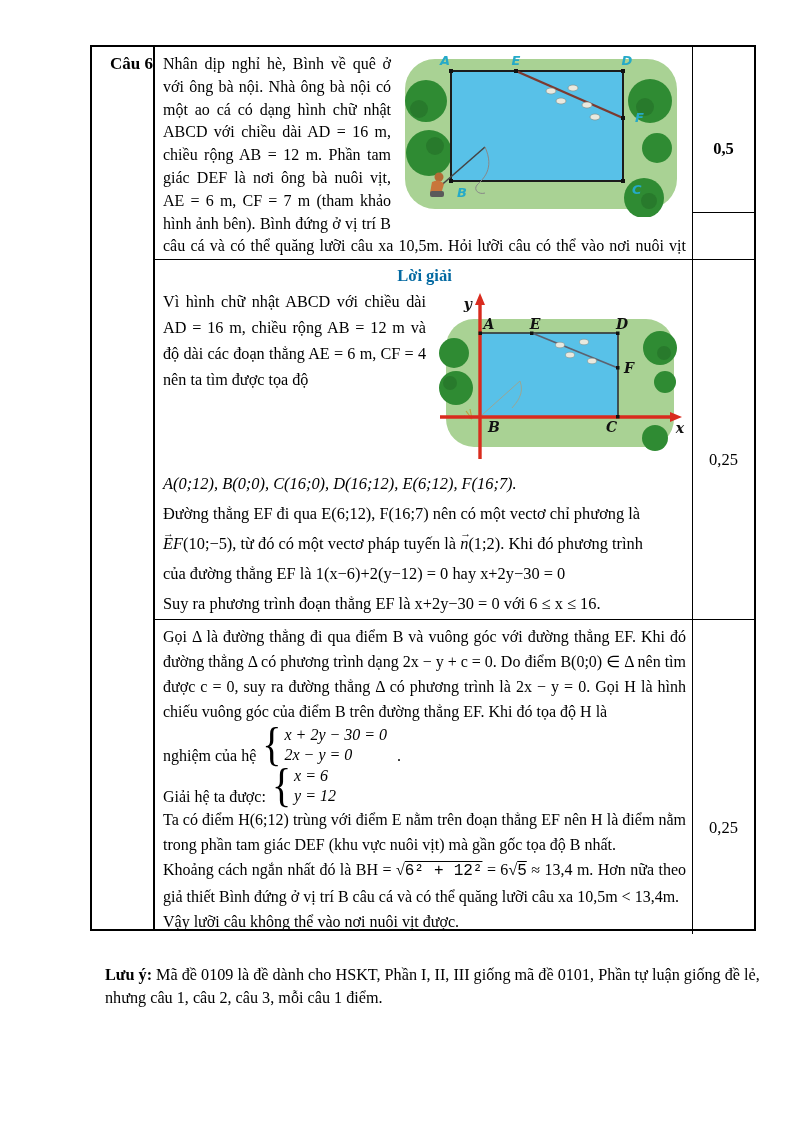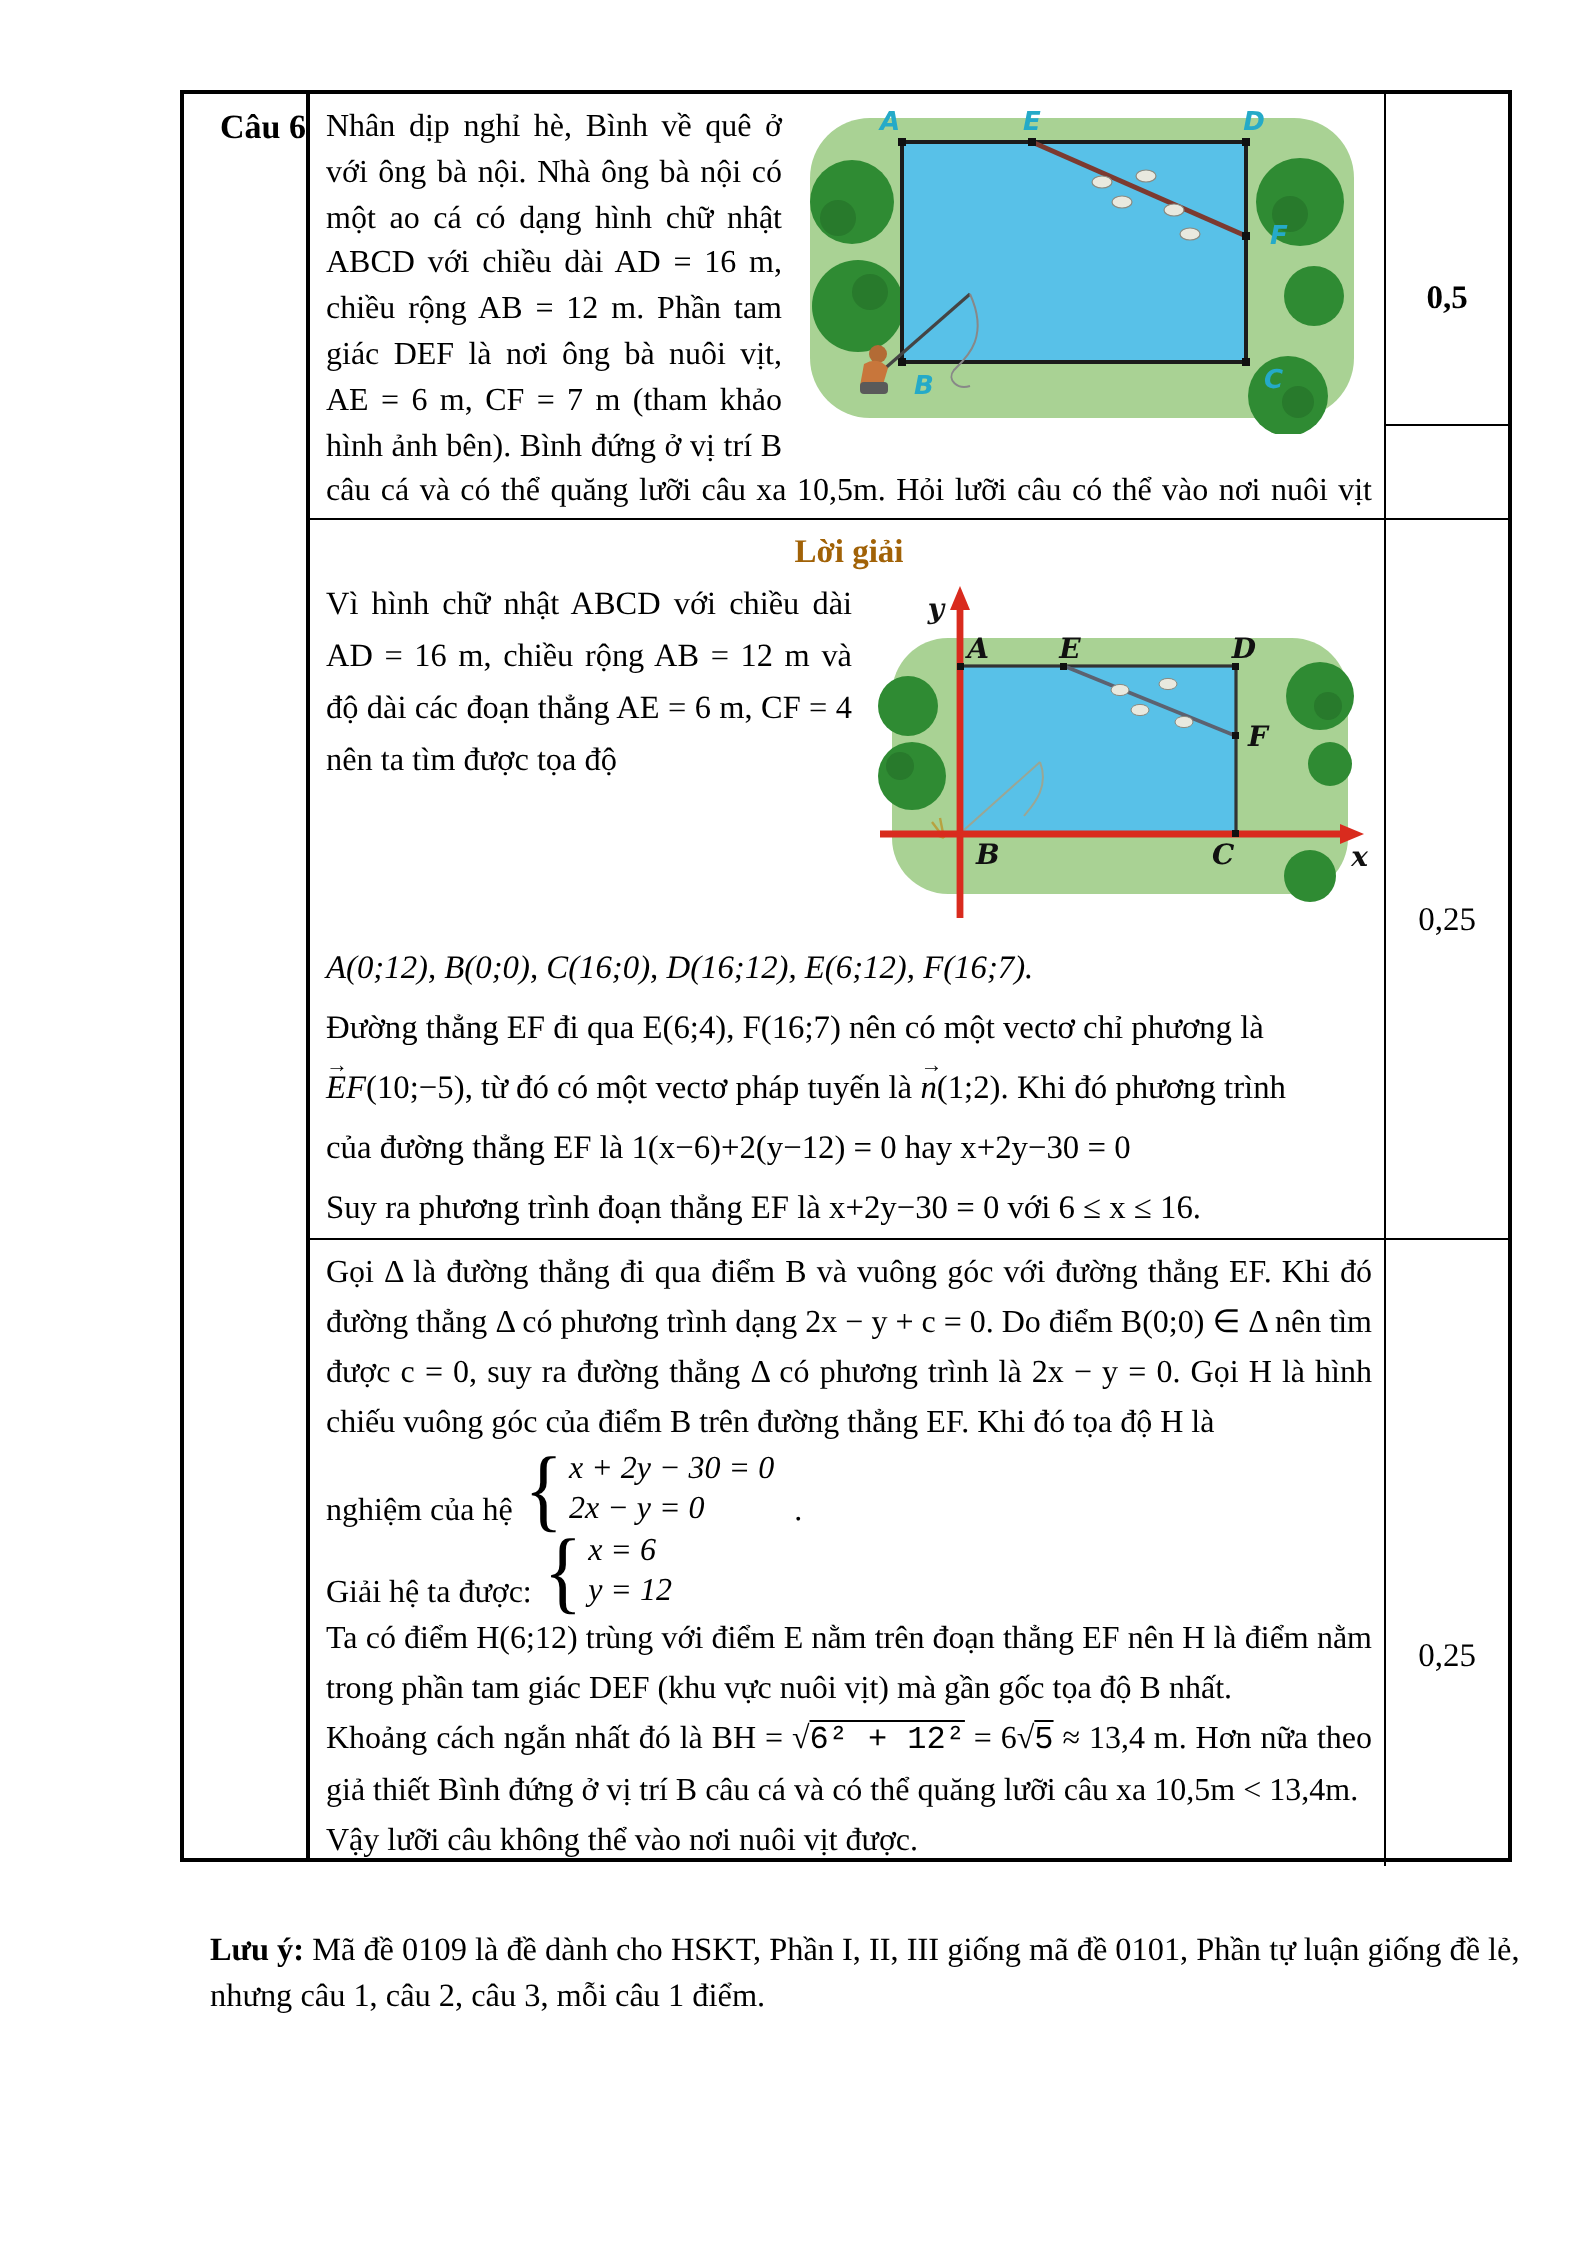--- a/index.html
+++ b/index.html
@@ -23,21 +23,21 @@
     font-weight:bold;padding-top:92px;}
   .score-rest{flex:1;}
   .score-p1{padding-top:190px;}
   .score-p2{padding-top:198px;}
 
   .problem-text{margin:0;font-size:16px;line-height:22.8px;text-align:justify;padding-top:2px;}
   .fig1-wrap{float:right;margin:0 0 3px 8px;}
   .fig2-wrap{float:right;margin:2px 0 6px 6px;}
   svg{display:block;}
 
-  .solution-header{color:#a16207;font-weight:bold;font-size:16.5px;text-align:center;
+  .solution-header{color:#0369a1;font-weight:bold;font-size:16.5px;text-align:center;
     padding:2px 0 3px 0;}
   .intro-p{margin:0;font-size:16.2px;line-height:26px;text-align:justify;}
   .mathline{margin:0;font-size:16.4px;line-height:30px;}
   .coords-line{clear:right;font-style:italic;margin-top:6px;}
   .vec{position:relative;font-style:italic;display:inline-block;}
   .vec::before{content:"\2192";position:absolute;left:0;top:-11px;font-size:11px;font-style:normal;}
   .sqrt{font-style:normal;}
   .rad{text-decoration:overline;font-family:Liberation Mono, monospace;}
 
   .sol2-p{margin:0;font-size:16px;line-height:25px;text-align:justify;}
@@ -176,21 +176,21 @@
                 <text x="103" y="38" text-anchor="middle" class="fig-label-dark">E</text>
                 <text x="190" y="38" text-anchor="middle" class="fig-label-dark">D</text>
                 <text x="192" y="82" class="fig-label-dark">F</text>
                 <text x="56" y="141" class="fig-label-dark">B</text>
                 <text x="174" y="141" class="fig-label-dark">C</text>
               </g>
             </svg>
           </div>
           <p class="intro-p">Vì hình chữ nhật ABCD với chiều dài AD = 16 m, chiều rộng AB = 12 m và độ dài các đoạn thẳng AE = 6 m, CF = 4 nên ta tìm được tọa độ</p>
           <p class="mathline coords-line">A(0;12), B(0;0), C(16;0), D(16;12), E(6;12), F(16;7).</p>
-          <p class="mathline">Đường thẳng EF đi qua E(6;4), F(16;7) nên có một vectơ chỉ phương là</p>
+          <p class="mathline">Đường thẳng EF đi qua E(6;12), F(16;7) nên có một vectơ chỉ phương là</p>
           <p class="mathline"><span class="vec">EF</span><span>(10;−5), từ đó có một vectơ pháp tuyến là </span><span class="vec">n</span><span>(1;2). Khi đó phương trình</span></p>
           <p class="mathline">của đường thẳng EF là 1(x−6)+2(y−12) = 0 hay x+2y−30 = 0</p>
           <p class="mathline">Suy ra phương trình đoạn thẳng EF là x+2y−30 = 0 với 6 ≤ x ≤ 16.</p>
         </div>
         <div class="cell-score score-p1">
           <span>0,25</span>
         </div>
       </div>
 
       <div class="t-row row3">

